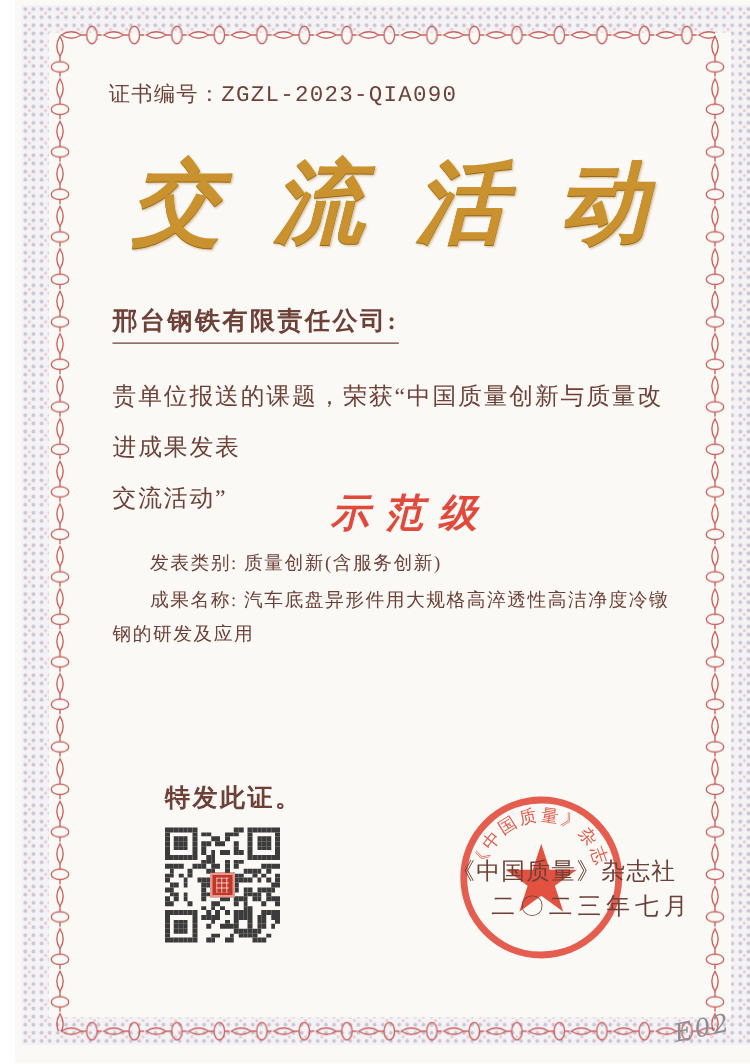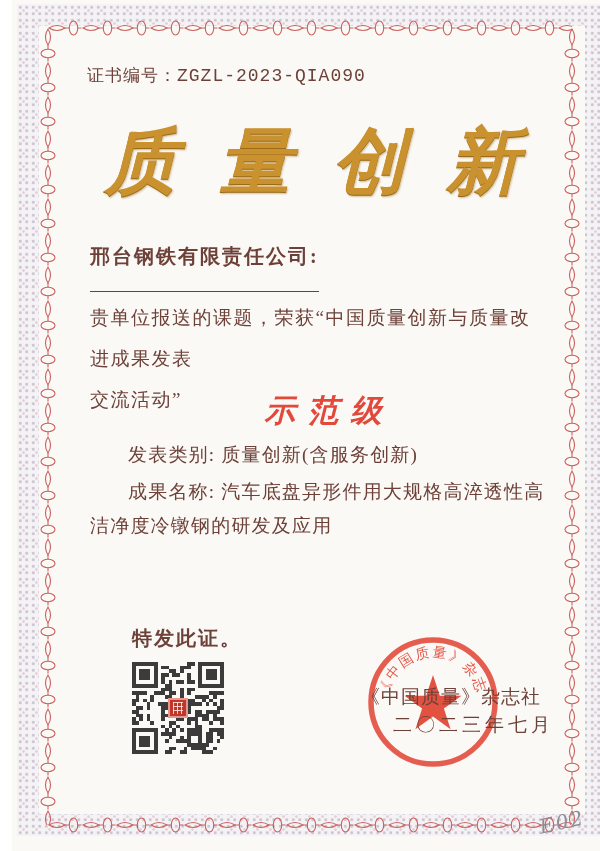--- a/index.html
+++ b/index.html
@@ -40,27 +40,27 @@
   .cert-number{ left:75px; top:64px; font-size:17px; letter-spacing:1px; }
   .cert-number .num{ font-family:"Liberation Mono","DejaVu Sans Mono",monospace; font-size:18px; }
   .title-row{ left:0; right:0; top:116px; text-align:center; }
   .title-text{
     display:inline-block; font-size:72px; font-weight:bold; line-height:1.3;
     color:var(--gold); letter-spacing:42px; margin-right:-42px;
     text-shadow:0 1px 0 #9a6a18, 1px 2px 2px rgba(154,106,24,.45);
     font-style:italic;
   }
   .recipient{ left:78px; top:243px; font-size:20px; font-weight:bold;
-    border-bottom:1.5px solid var(--ink); padding-bottom:21px; letter-spacing:2px;}
+    border-bottom:1.5px solid var(--ink); padding-bottom:4px; letter-spacing:2px;}
   .body-para{ left:78px; width:460px; top:298px; font-size:19px; line-height:2.15;
     letter-spacing:1.5px; margin:0;}
   .award{ left:0; right:0; top:390px; text-align:center;padding-left:22px; }
   .award-text{ color:var(--accent-red); font-size:31px; font-weight:bold;
     font-style:italic; letter-spacing:12px; margin-right:-12px;}
-  .details{ left:78px; width:458px; top:438px; font-size:19px; }
+  .details{ left:78px; width:458px; top:438px; font-size:15px; }
   .details p{ margin:0; text-indent:2em; line-height:1.75; letter-spacing:1.2px; }
   .details p + p{ margin-top:4px;font-family:Liberation Serif, serif; }
   .issue-note{ left:120px; top:625px; font-size:20px; font-weight:bold; letter-spacing:2px; }
   
   .qr-wrap{ left:120px; top:662px; width:92px; height:92px; }
   .qr-grid{ display:grid; grid-template-columns:repeat(25,1fr);
     grid-template-rows:repeat(25,1fr); width:92px; height:92px; }
   .qm{ background:#3b3b3b; }
   .qr-seal{ position:absolute; left:36px; top:36px; width:20px; height:20px;
     background:#c23527; box-shadow:inset 0 0 0 2px rgba(255,235,230,.55); }
@@ -125,21 +125,21 @@
           <rect x="0" y="0" width="100%" height="100%" fill="url(#chainV)"></rect>
         </svg>
     </div>
   </div>
 
   <div class="abs cert-number">
     <span>证书编号：</span><span class="num">ZGZL-2023-QIA090</span>
   </div>
 
   <div class="abs title-row">
-    <span class="title-text">质量创新</span>
+    <span class="title-text">交流活动</span>
   </div>
 
   <div class="abs recipient">邢台钢铁有限责任公司:</div>
 
   <p class="abs body-para">
     <span>贵单位报送的课题，荣获“中国质量创新与质量改进成果发表</span><br>
     <span>交流活动”</span>
   </p>
 
   <div class="abs award">

